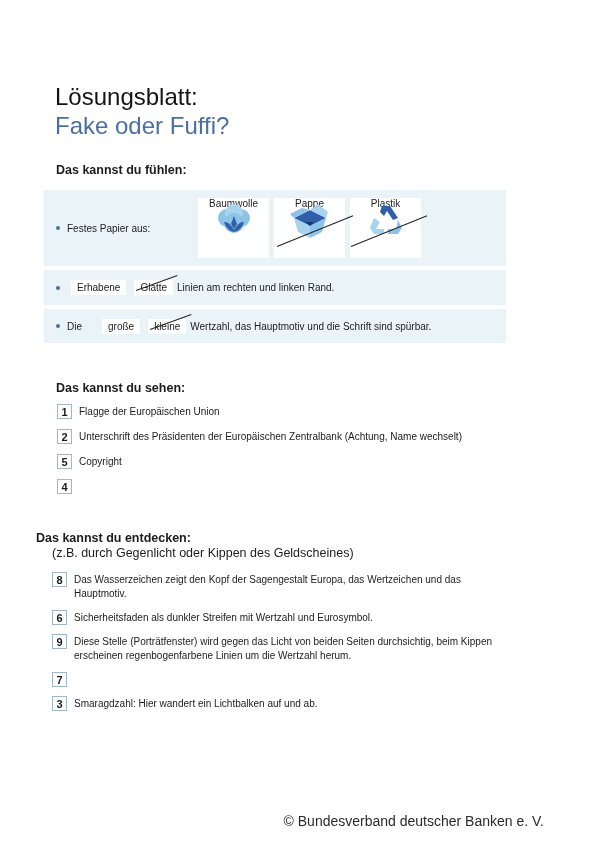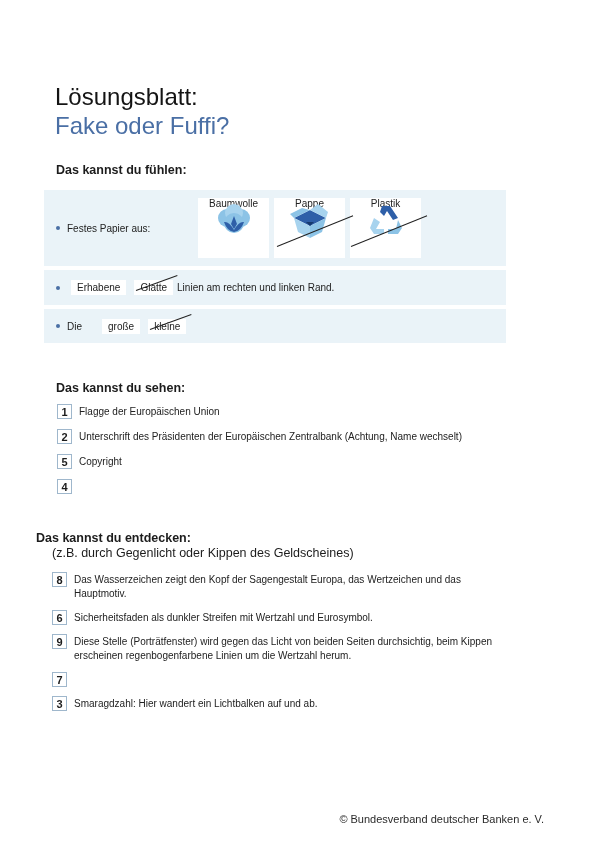--- a/index.html
+++ b/index.html
@@ -27,21 +27,21 @@
     .strike-line { position: absolute; height: 1px; background: #222; transform-origin: left center; pointer-events: none; }
 
     .word-chip { background: #ffffff; padding: 2px 6px; margin: 11px 4px; position: relative; display: inline-block; }
     .word-chip.struck::after { content: ""; position: absolute; left: 2px; top: 10px; width: 44px; height: 1px; background: #222; transform: rotate(-20deg); transform-origin: left center; }
 
     .numbered-list { position: absolute; left: 57px; }
     .num-item { display: flex; align-items: flex-start; font-size: 10px; color: #222; line-height: 14px; }
     .num-box { width: 15px; height: 15px; border: 1px solid #9fb7cc; display: flex; align-items: center; justify-content: center; font-size: 11px; font-weight: bold; color: #1c1c1c; margin-right: 7px; flex: none; background: #fff; }
     .num-text { padding-top: 1px; }
 
-    .footer { position: absolute; right: 56px; top: 813px; font-size: 11px; color: #2a2a2a; }
+    .footer { position: absolute; right: 56px; top: 813px; font-size: 14px; color: #2a2a2a; }
   </style>
 </head>
 <body>
 
 <div class="title-block">
   <div class="title-line1">Lösungsblatt:</div>
   <div class="title-line2">Fake oder Fuffi?</div>
 </div>
 
 <div class="section-heading" style="left:56px; top:163px;">Das kannst du fühlen:</div>
@@ -91,20 +91,21 @@
     <span class="word-chip">Erhabene</span>
     <span class="word-chip struck">Glatte</span>
     <span class="row-label">Linien am rechten und linken Rand.</span>
   </div>
 
   <div class="feel-row r3">
     <span class="bullet"></span>
     <span class="row-label" style="margin-right:16px;">Die</span>
     <span class="word-chip">große</span>
     <span class="word-chip struck">kleine</span>
+    <span class="row-label">Wertzahl, das Hauptmotiv und die Schrift sind spürbar.</span>
   </div>
 </div>
 
 <div class="section-heading" style="left:56px; top:381px;">Das kannst du sehen:</div>
 
 <div class="numbered-list" style="top:404px;">
   <div class="num-item" style="margin-bottom:10px;">
     <span class="num-box">1</span>
     <span class="num-text">Flagge der Europäischen Union</span>
   </div>

